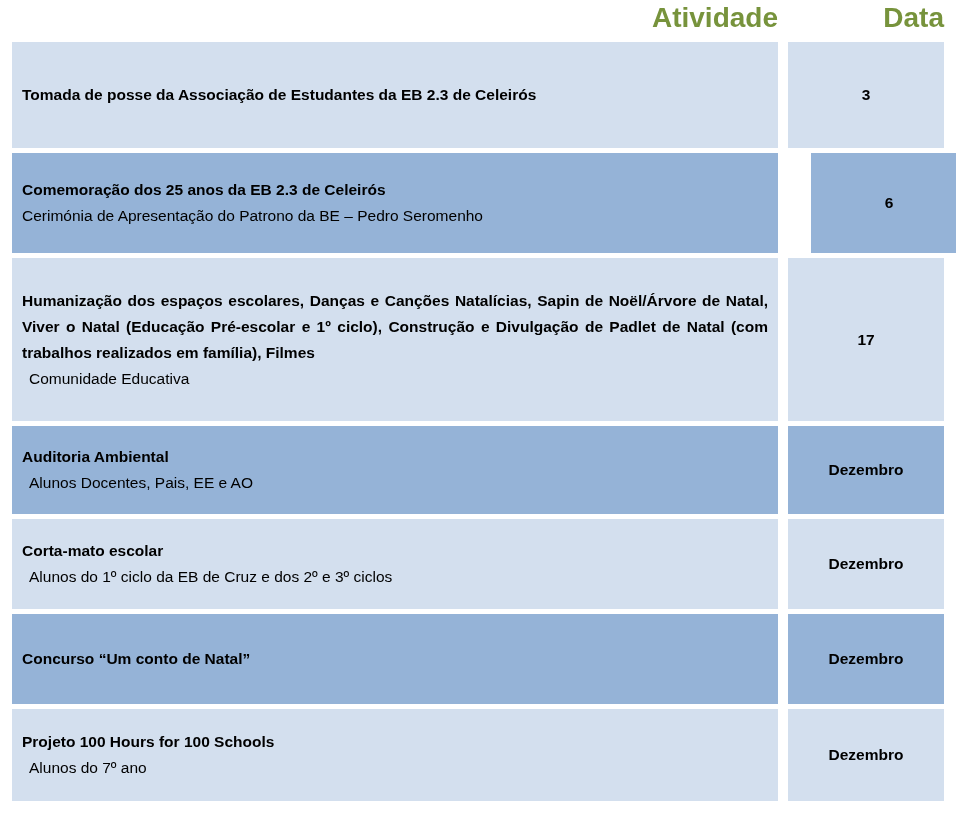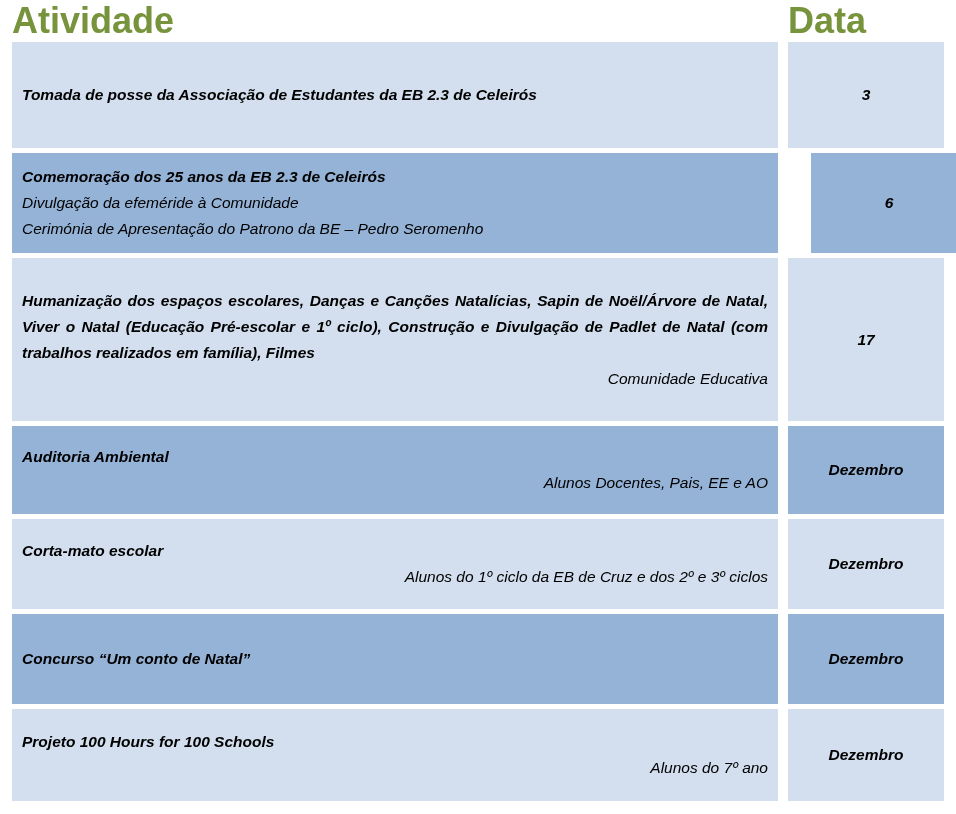--- a/index.html
+++ b/index.html
@@ -19,34 +19,33 @@
   }
   
   .header-row {
     display: grid;
     grid-template-columns: 766px 156px;
     column-gap: 10px;
     height: 42px;
     align-items: center;
   }
   .col-title {
-    text-align: left;
+    text-align: right;
     font-weight: 700;
-    font-size: 36px;
+    font-size: 28px;
     letter-spacing: 0px;
     color: var(--header-green, #77933c);
     padding-bottom: 6px;
   }
   
   .row {
     display: grid;
     grid-template-columns: 766px 156px;
     column-gap: 10px;
     margin-bottom: 5px;
-    font-style: italic;
   }
   .row:nth-child(1) { min-height: 106px; }
   .row:nth-child(2) { min-height: 100px; gap: 33px; }
   .row:nth-child(3) { min-height: 163px; }
   .row:nth-child(4) { min-height: 88px; }
   .row:nth-child(5) { min-height: 90px; }
   .row:nth-child(6) { min-height: 90px; }
   .row:nth-child(7) { min-height: 92px; border-radius: 21px; }
 
   .cell {
@@ -59,21 +58,21 @@
     display: flex;
     flex-direction: column;
     justify-content: center;
     padding: 8px 10px;
     font-size: 15.5px;
     line-height: 26px;
   }
   .line { white-space: normal; }
   .line.b { font-weight: 700; }
   .line.j { text-align: justify; }
-  .line.ind { padding-left: 7px; text-align: right; }
+  .line.ind { padding-left: 7px; }
 
   .date {
     display: flex;
     align-items: center;
     justify-content: center;
     font-weight: 700;
     font-size: 15.5px;
     text-align: center;
   }
 </style>
@@ -88,21 +87,20 @@
   <div id="rows">
       <div class="row light">
         <div class="cell activity">
           <div class="line b">Tomada de posse da Associação de Estudantes da EB 2.3 de Celeirós</div>
         </div>
         <div class="cell date">3</div>
       </div>
       <div class="row dark">
         <div class="cell activity">
           <div class="line b">Comemoração dos 25 anos da EB 2.3 de Celeirós</div>
-          <div class="line">Divulgação da efeméride à Comunidade</div>
           <div class="line">Cerimónia de Apresentação do Patrono da BE – Pedro Seromenho</div>
         </div>
         <div class="cell date">6</div>
       </div>
       <div class="row light">
         <div class="cell activity">
           <div class="line b j">Humanização dos espaços escolares, Danças e Canções Natalícias, Sapin de Noël/Árvore de Natal, Viver o Natal (Educação Pré-escolar e 1º ciclo), Construção e Divulgação de Padlet de Natal (com trabalhos realizados em família), Filmes</div>
           <div class="line ind">Comunidade Educativa</div>
         </div>
         <div class="cell date">17</div>

